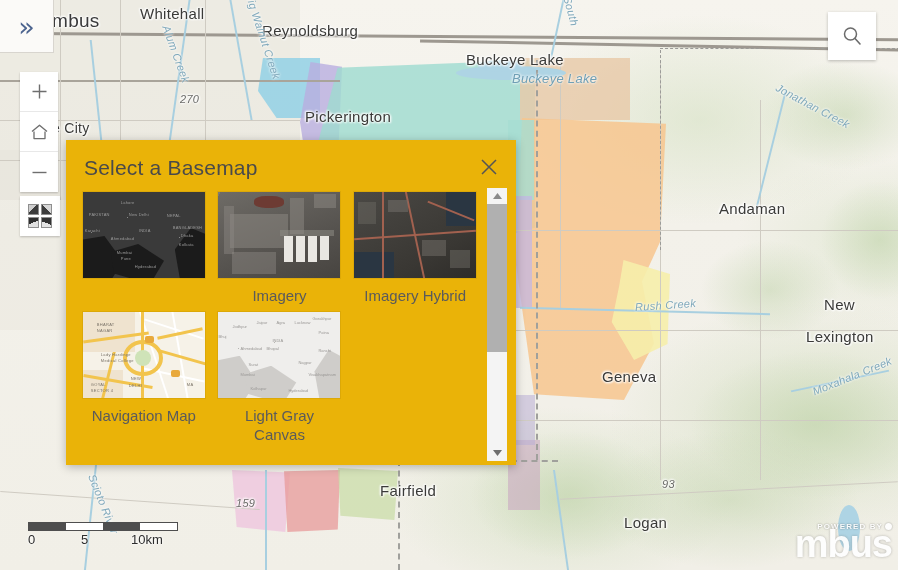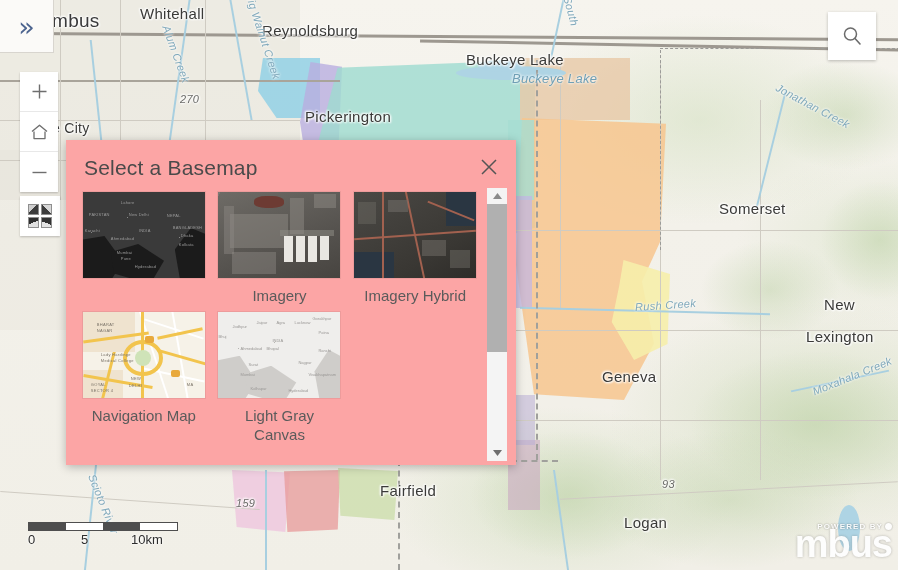--- a/index.html
+++ b/index.html
@@ -179,21 +179,21 @@
     letter-spacing:-1px;
     text-shadow:0 0 3px rgba(120,120,120,.55);
     font-family:"Liberation Sans", sans-serif;
   }
 
   
   #basemap-dialog {
     position:absolute;
     left:66px; top:140px;
     width:450px; height:325px;
-    background:#fca5a5;
+    background:#eab308;
     box-shadow:0 2px 9px rgba(0,0,0,.26);
     display:flex; flex-direction:column;
     overflow:hidden;
   }
   #dialog-header {
     position:relative;
     padding:16px 18px 6px 18px;
     flex:0 0 auto;
   }
   #dialog-title {
@@ -403,21 +403,21 @@
     <div style="position:absolute;left:398px;top:460px;width:160px;height:0;border-top:2px dashed #a0a09c;"></div>
 
     <div id="map-labels">
         <div class="mlabel big" style="left: 52px; top: 10px;">mbus</div>
         <div class="mlabel city" style="left: 140px; top: 5px;">Whitehall</div>
         <div class="mlabel city" style="left: 262px; top: 22px;">Reynoldsburg</div>
         <div class="mlabel town" style="left: 52px; top: 120px;">e City</div>
         <div class="mlabel city" style="left: 305px; top: 108px;">Pickerington</div>
         <div class="mlabel city" style="left: 466px; top: 51px;">Buckeye Lake</div>
         <div class="mlabel water" style="left: 512px; top: 71px;">Buckeye Lake</div>
-        <div class="mlabel city" style="left: 719px; top: 200px;">Somerset</div>
+        <div class="mlabel city" style="left: 719px; top: 200px;">Andaman</div>
         <div class="mlabel city" style="left: 824px; top: 296px;">New</div>
         <div class="mlabel city" style="left: 806px; top: 328px;">Lexington</div>
         <div class="mlabel city" style="left: 602px; top: 368px;">Geneva</div>
         <div class="mlabel creek" style="left: 635px; top: 299px; transform: rotate(-4deg);">Rush Creek</div>
         <div class="mlabel creek" style="left: 810px; top: 370px; transform: rotate(-22deg);">Moxahala Creek</div>
         <div class="mlabel creek" style="left: 772px; top: 100px; transform: rotate(28deg);">Jonathan Creek</div>
         <div class="mlabel city" style="left: 380px; top: 482px;">Fairfield</div>
         <div class="mlabel city" style="left: 624px; top: 514px;">Logan</div>
         <div class="mlabel creek" style="left: 146px; top: 48px; transform: rotate(70deg);">Alum Creek</div>
         <div class="mlabel creek" style="left: 218px; top: 30px; transform: rotate(72deg);">Big Walnut Creek</div>

